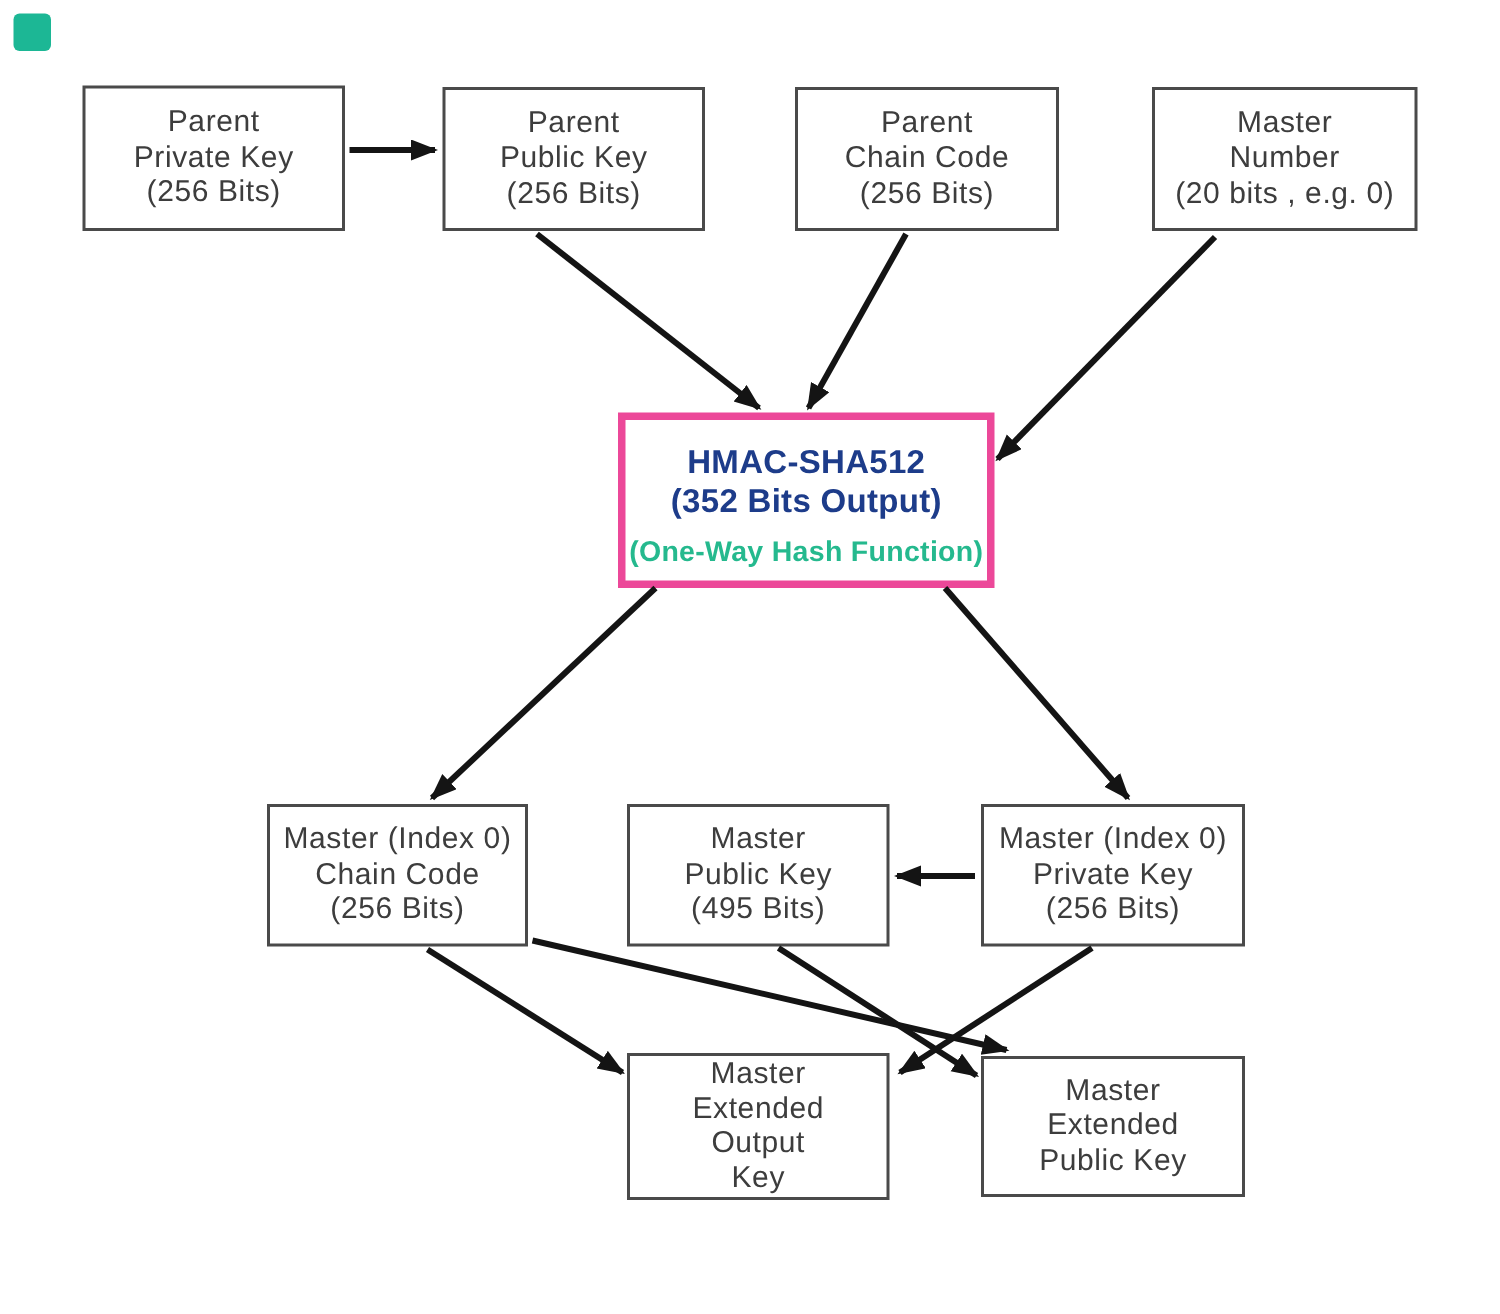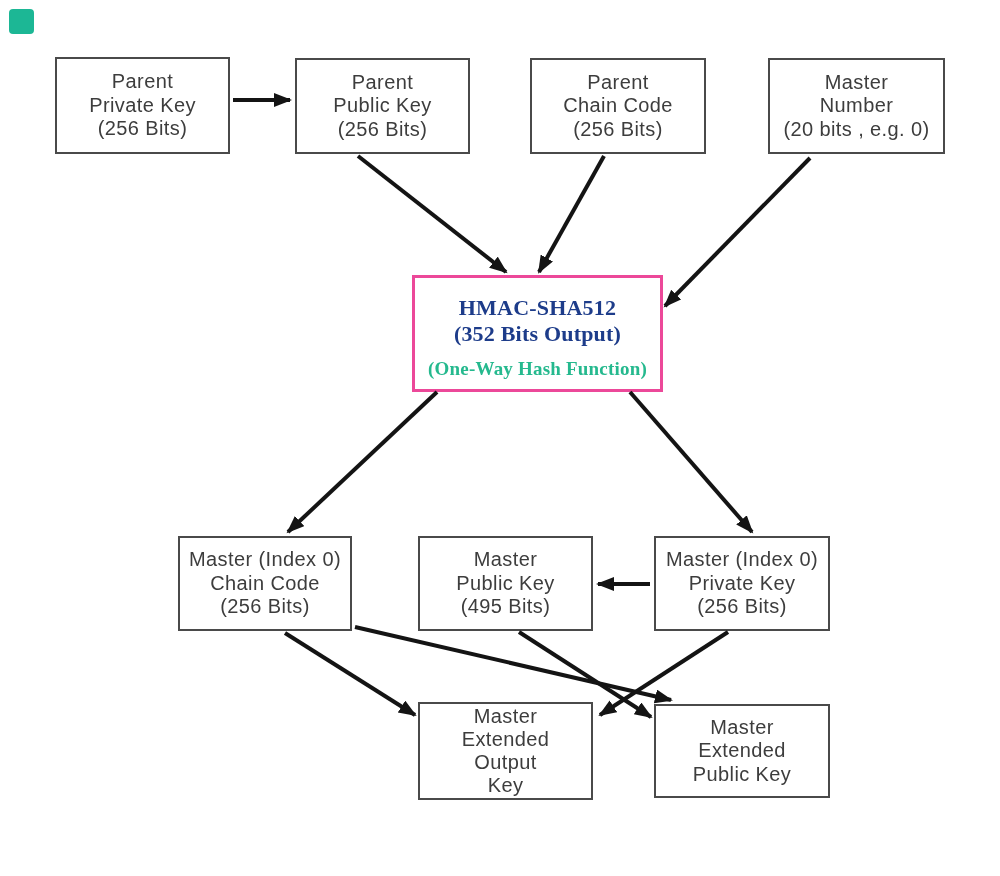--- a/index.html
+++ b/index.html
@@ -26,23 +26,22 @@
     position:absolute;box-sizing:border-box;
     background:#ffffff;
     border:2px solid var(--border);
     display:flex;flex-direction:column;align-items:center;justify-content:center;
     text-align:center;
     color:var(--text);
     font-size:20px;line-height:23.5px;letter-spacing:0.4px;
     z-index:2;
   }
   .node.hmac{
-    border:3px solid #ec4899;
+    border:5px solid #ec4899;
     z-index:2;
-    font-family:Liberation Serif, serif;
   }
   .hmac-title{
     color:var(--navy);
     font-weight:700;
     font-size:22px;line-height:26px;letter-spacing:0.2px;
   }
   .hmac-note{
     color:var(--green);
     font-weight:700;
     font-size:19px;line-height:22px;letter-spacing:0.2px;

